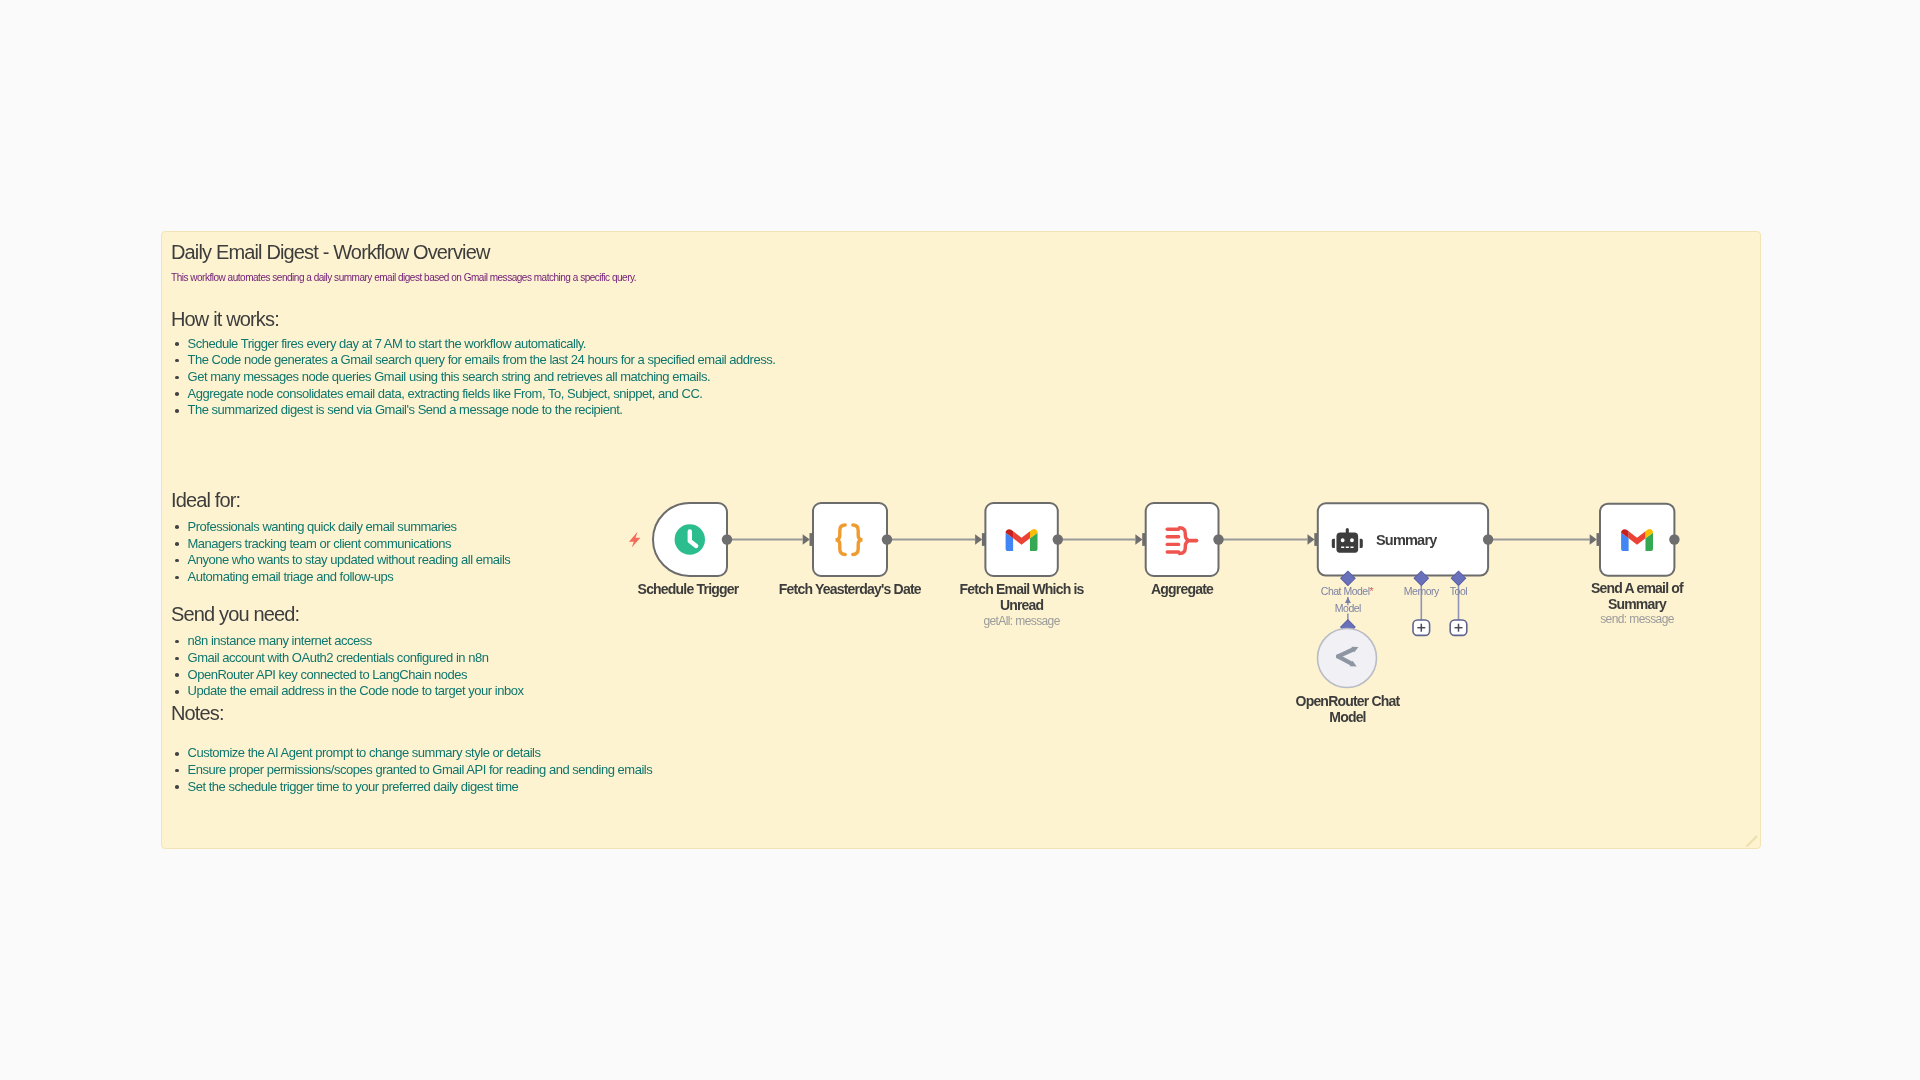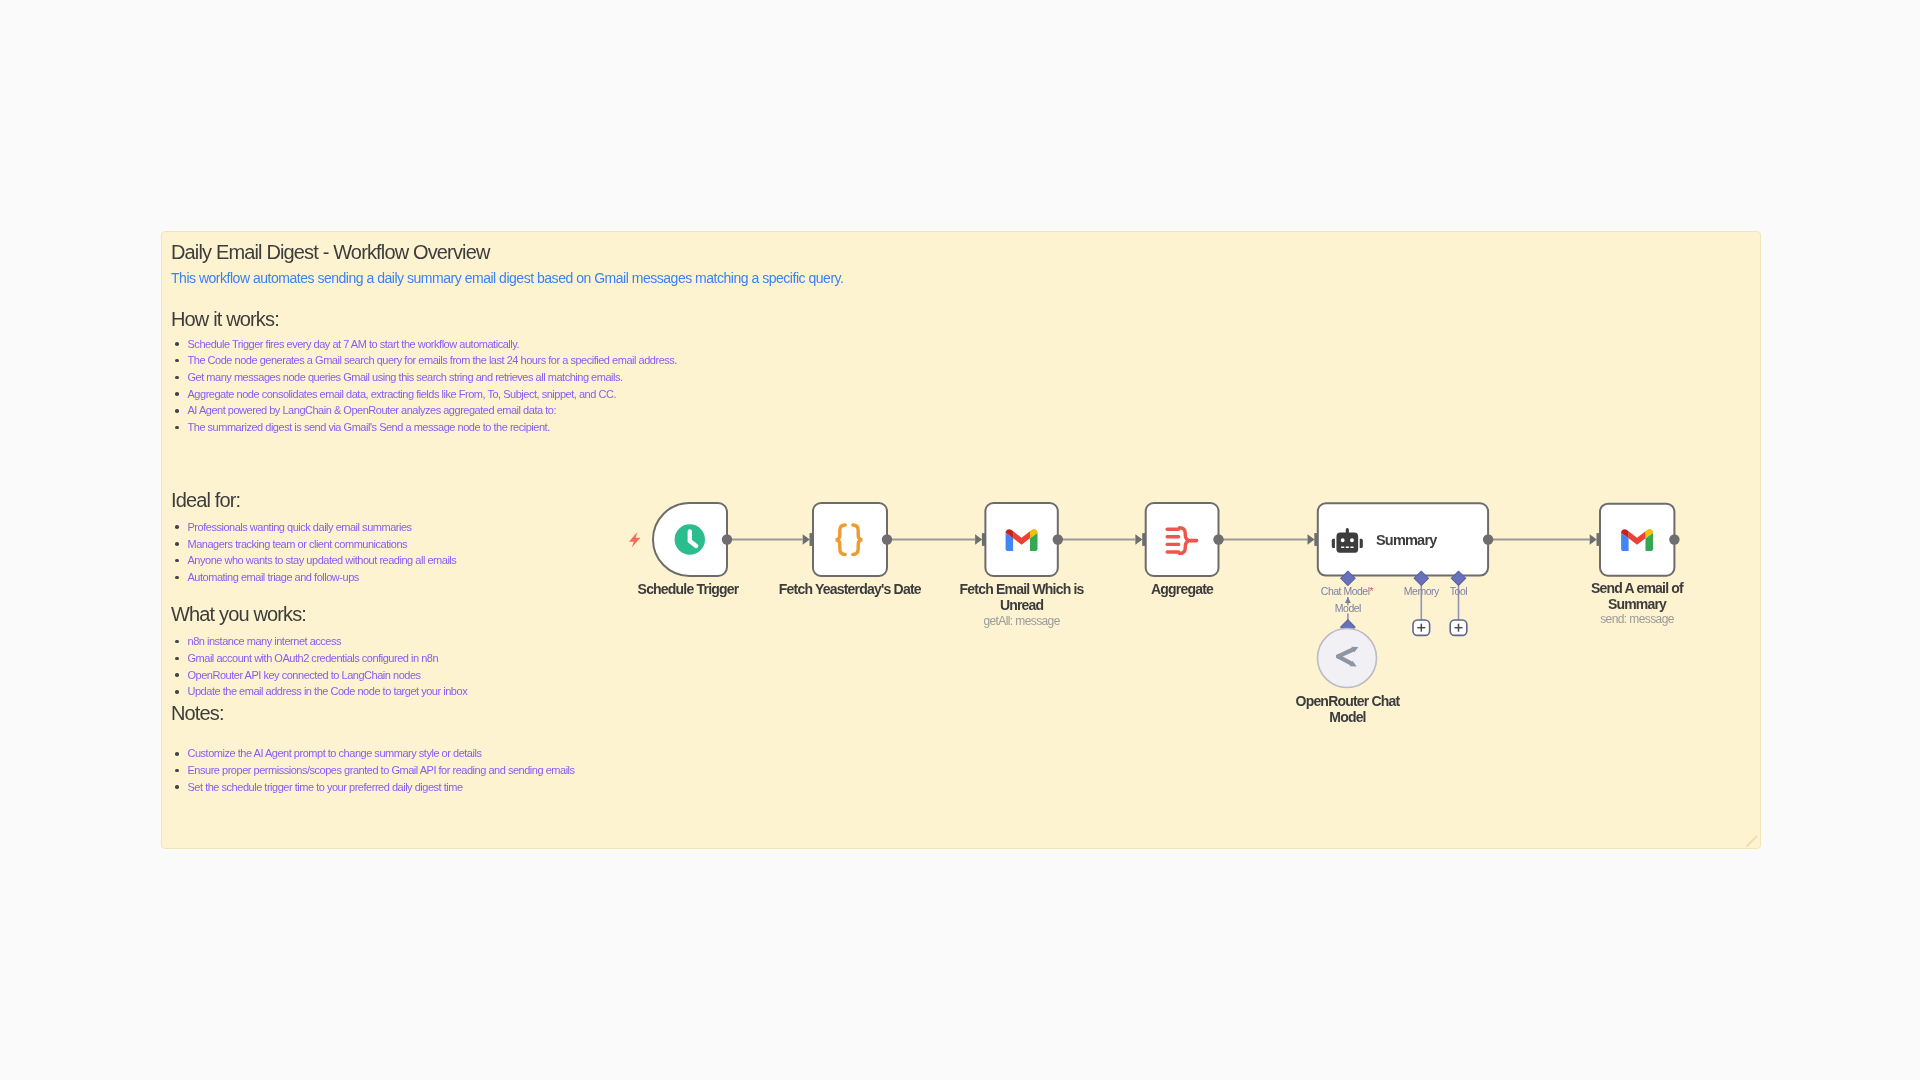--- a/index.html
+++ b/index.html
@@ -1,46 +1,45 @@
 <!DOCTYPE html>
 <html><head>
 <meta charset="utf-8">
 <style>
 html,body{margin:0;padding:0}
 body{width:1920px;height:1080px;background:#fafafa;font-family:"Liberation Sans",sans-serif;position:relative;overflow:hidden}
 .sticky{position:absolute;left:160.5px;top:231px;width:1598px;height:616px;background:#fdf3d1;border:1px solid #f1e4b6;border-radius:4px}
 .h{position:absolute;left:171px;font-weight:400;font-size:20px;line-height:24px;color:#3d3d3d;white-space:nowrap;letter-spacing:-0.85px}
-.p{position:absolute;left:171px;font-size:14px;line-height:16px;color:#3b82f6;white-space:nowrap;letter-spacing:-0.48px}
-.list{position:absolute;left:187.5px;font-size:11px;color:#8b5cf6;letter-spacing:-0.48px}
+.p{position:absolute;left:171px;font-size:10px;line-height:16px;color:#701a75;white-space:nowrap;letter-spacing:-0.48px}
+.list{position:absolute;left:187.5px;font-size:13px;color:#0f766e;letter-spacing:-0.48px}
 .li{position:relative;line-height:16.7px;white-space:nowrap}
 .li::before{content:"";position:absolute;left:-12.5px;top:6.6px;width:3.6px;height:3.6px;border-radius:50%;background:#454545}
 svg text{font-family:"Liberation Sans",sans-serif}
 </style>
 </head>
 <body>
 <div class="sticky"></div>
 <div class="h" style="top:239.5px">Daily Email Digest - Workflow Overview</div>
 <div class="p" style="top:269.5px">This workflow automates sending a daily summary email digest based on Gmail messages matching a specific query.</div>
 <div class="h" style="top:306.6px">How it works:</div>
 <div class="list" style="top:335.5px">
 <div class="li">Schedule Trigger fires every day at 7 AM to start the workflow automatically.</div>
 <div class="li">The Code node generates a Gmail search query for emails from the last 24 hours for a specified email address.</div>
 <div class="li">Get many messages node queries Gmail using this search string and retrieves all matching emails.</div>
 <div class="li">Aggregate node consolidates email data, extracting fields like From, To, Subject, snippet, and CC.</div>
-<div class="li">AI Agent powered by LangChain &amp; OpenRouter analyzes aggregated email data to:</div>
 <div class="li">The summarized digest is send via Gmail's Send a message node to the recipient.</div>
 </div>
 <div class="h" style="top:488px">Ideal for:</div>
 <div class="list" style="top:518.8px">
 <div class="li">Professionals wanting quick daily email summaries</div>
 <div class="li">Managers tracking team or client communications</div>
 <div class="li">Anyone who wants to stay updated without reading all emails</div>
 <div class="li">Automating email triage and follow-ups</div>
 </div>
-<div class="h" style="top:601.9px">What you works:</div>
+<div class="h" style="top:601.9px">Send you need:</div>
 <div class="list" style="top:633.3px">
 <div class="li">n8n instance many internet access</div>
 <div class="li">Gmail account with OAuth2 credentials configured in n8n</div>
 <div class="li">OpenRouter API key connected to LangChain nodes</div>
 <div class="li">Update the email address in the Code node to target your inbox</div>
 </div>
 <div class="h" style="top:701px">Notes:</div>
 <div class="list" style="top:745.4px">
 <div class="li">Customize the AI Agent prompt to change summary style or details</div>
 <div class="li">Ensure proper permissions/scopes granted to Gmail API for reading and sending emails</div>

